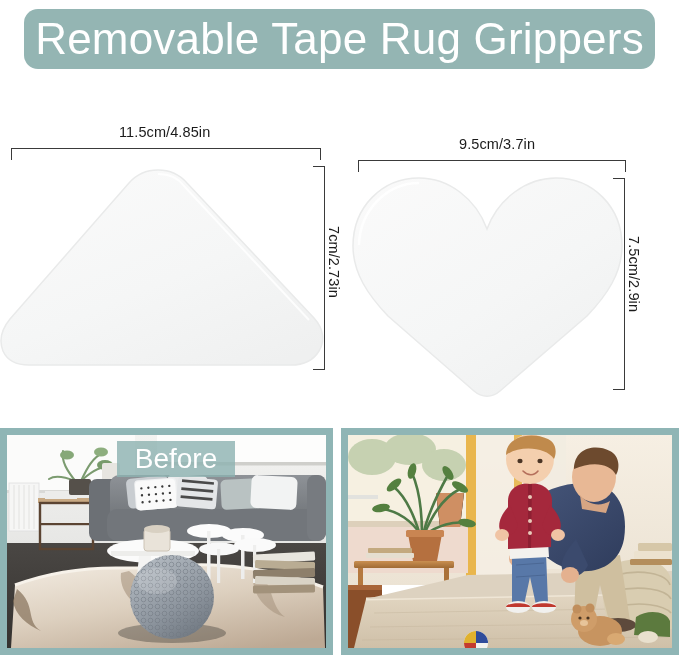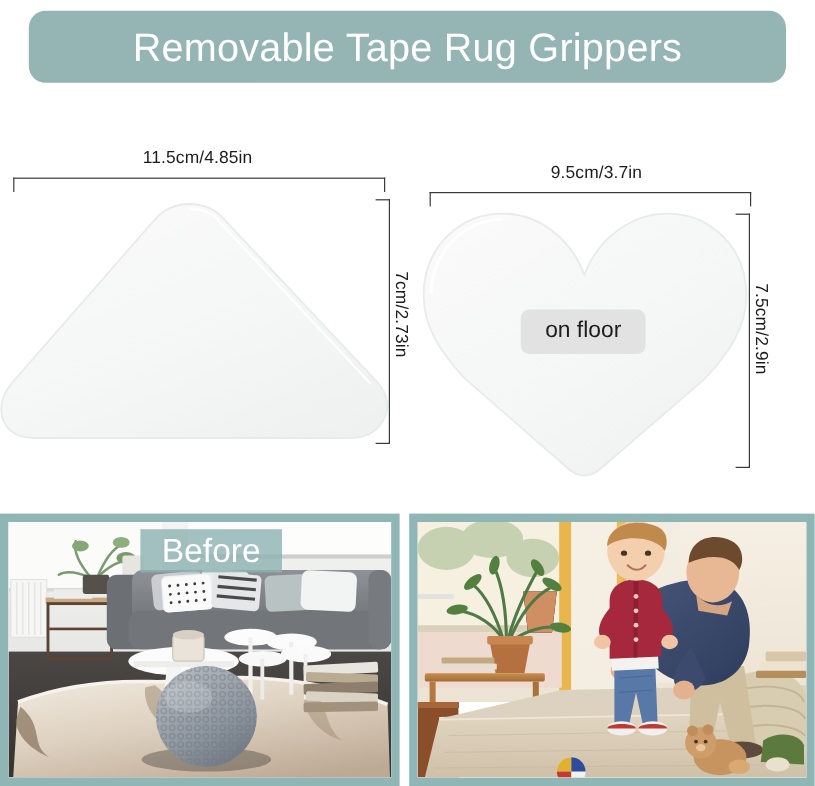--- a/index.html
+++ b/index.html
@@ -25,21 +25,21 @@
     height: 60px;
     background: #94b5b3;
     border-radius: 14px;
     display: flex;
     align-items: center;
     justify-content: center;
     box-sizing: border-box;
   }
   .title-text {
     color: #ffffff;
-    font-size: 33px;
+    font-size: 44px;
     font-weight: 400;
     letter-spacing: 0.2px;
     line-height: 1;
     white-space: nowrap;
   }
 
   
   .specs {
     position: absolute;
     left: 0;
@@ -216,23 +216,20 @@
                C 274 100 259 122 239 143
                L 152 218
                C 144 225 134 225 126 218
                L 40 143
                C 20 122 5 100 5 73
                C 5 34 34 5 71 5
                C 101 5 128 26 139 56 Z" fill="url(#heartGrad)" stroke="#e9eaea" stroke-width="1.5"></path>
       <path d="M 71 10 C 40 10 12 36 11 72" fill="none" stroke="#ffffff" stroke-width="2.5" opacity="0.85"></path>
     </svg>
 
-    <div class="chip" style="left:94px; top:140px; width:104px; height:37px;">
-      <span>on floor</span>
-    </div>
 
     <div class="bracket-v" style="left:273px; top:60px; height:212px;"></div>
     <div class="dim-v-label" style="left:302px; top:118px;">7.5cm/2.9in</div>
   </div>
 </div>
 
 <div class="photos">
 
   <div class="photo-card photo-left">
     <div class="photo-inner">

